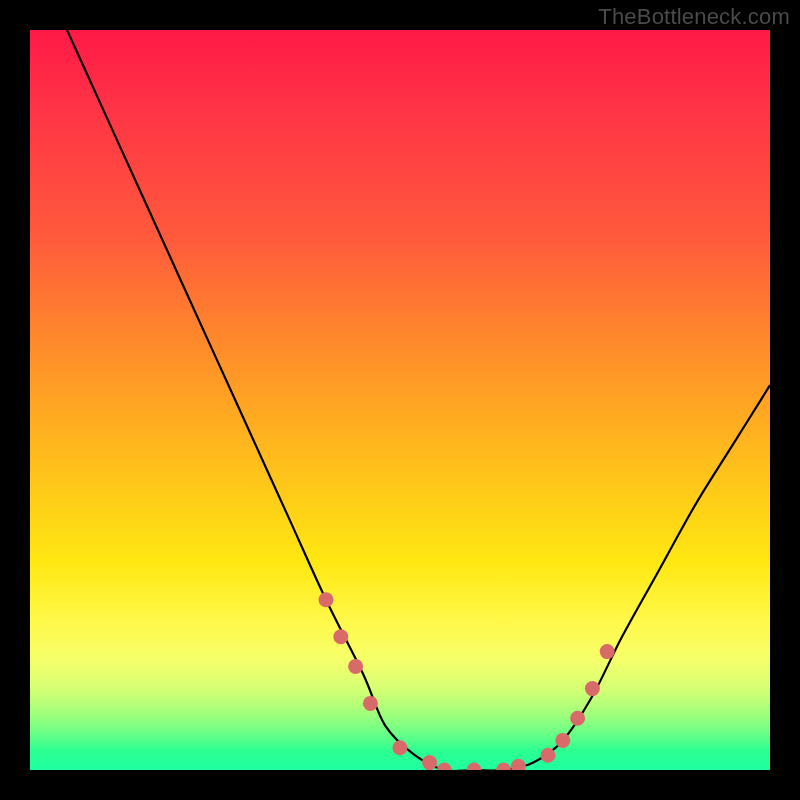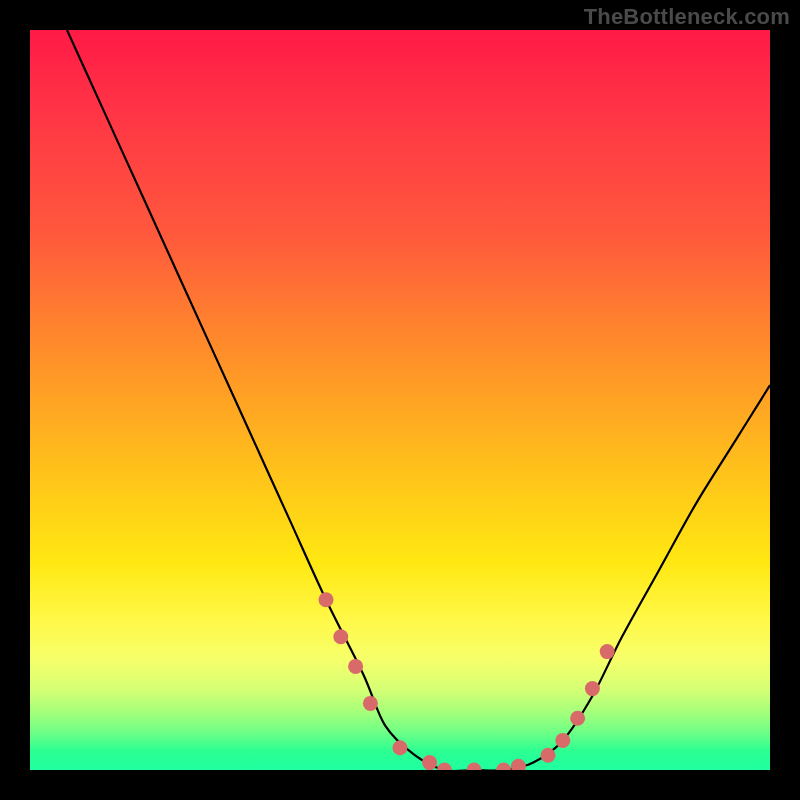--- a/index.html
+++ b/index.html
@@ -51,21 +51,21 @@
     inset: 0;
     width: 100%;
     height: 100%;
   }
   .watermark {
     position: absolute;
     top: 4px;
     right: 10px;
     color: #4a4a4a;
     font-size: 22px;
-    font-weight: 700;
+    font-weight: 400;
     letter-spacing: 0.2px;
     user-select: none;
   }
 </style>
 </head>
 <body>
 
 <div class="stage">
 
   <div class="watermark">TheBottleneck.com</div>

